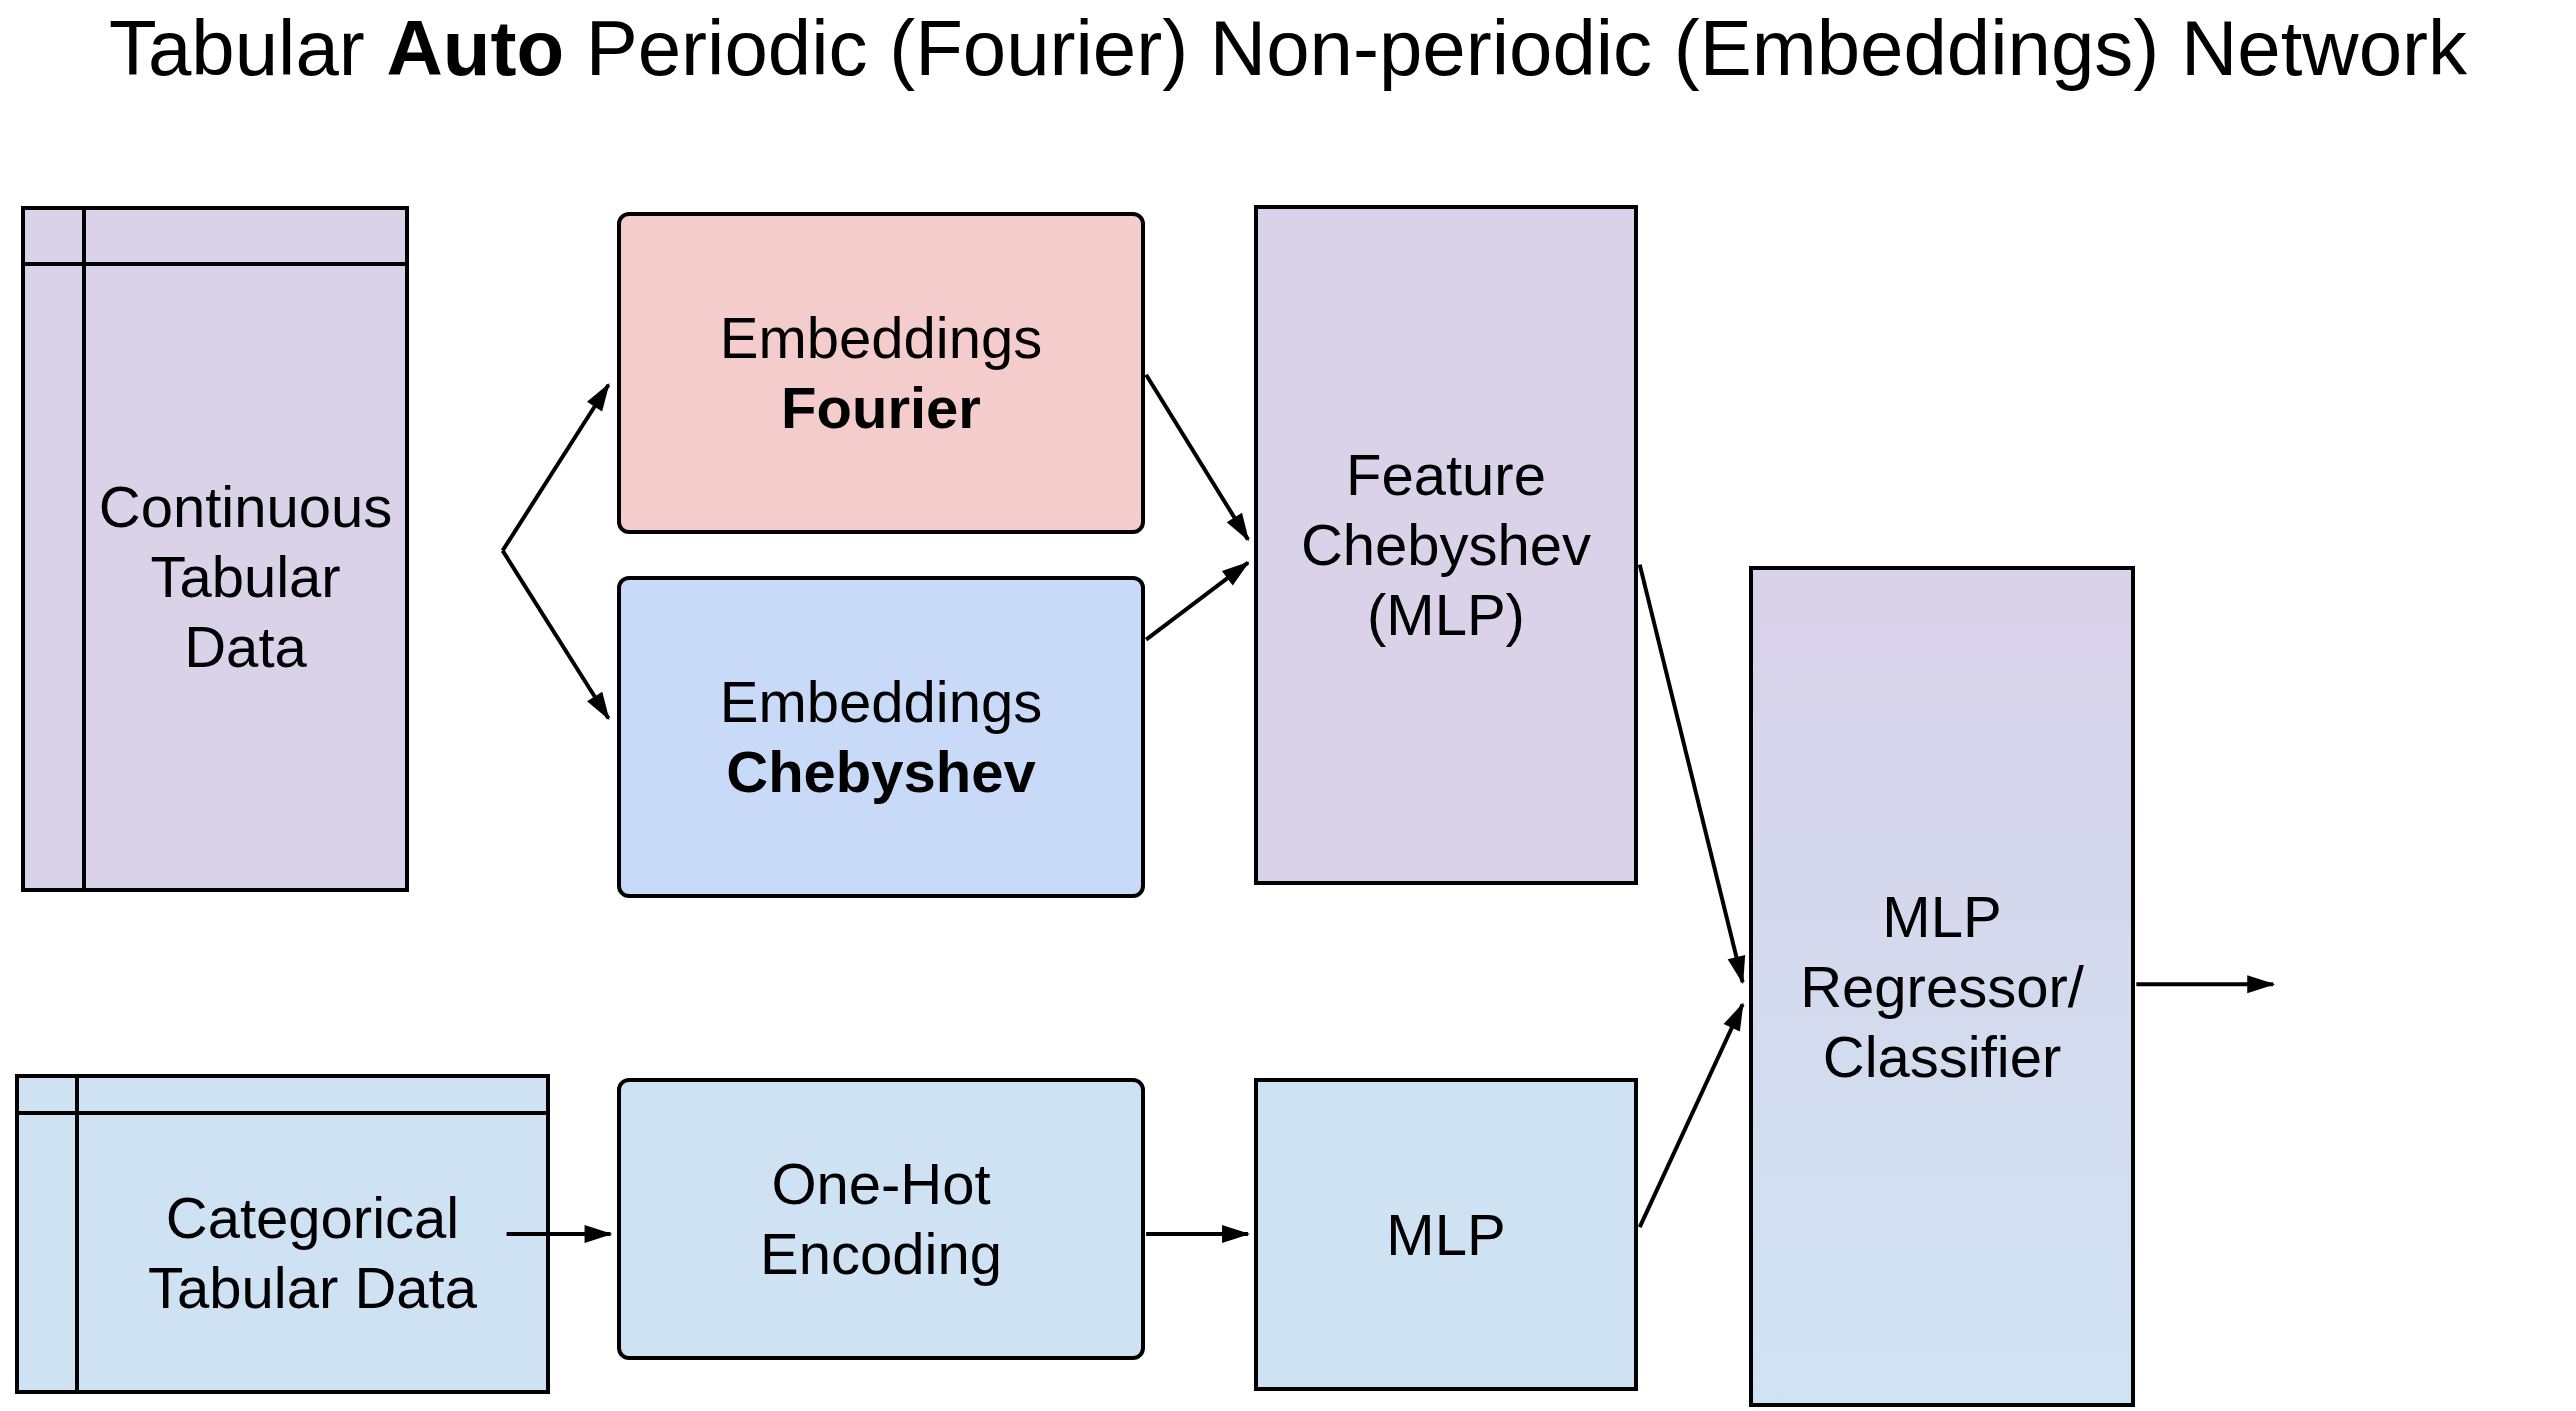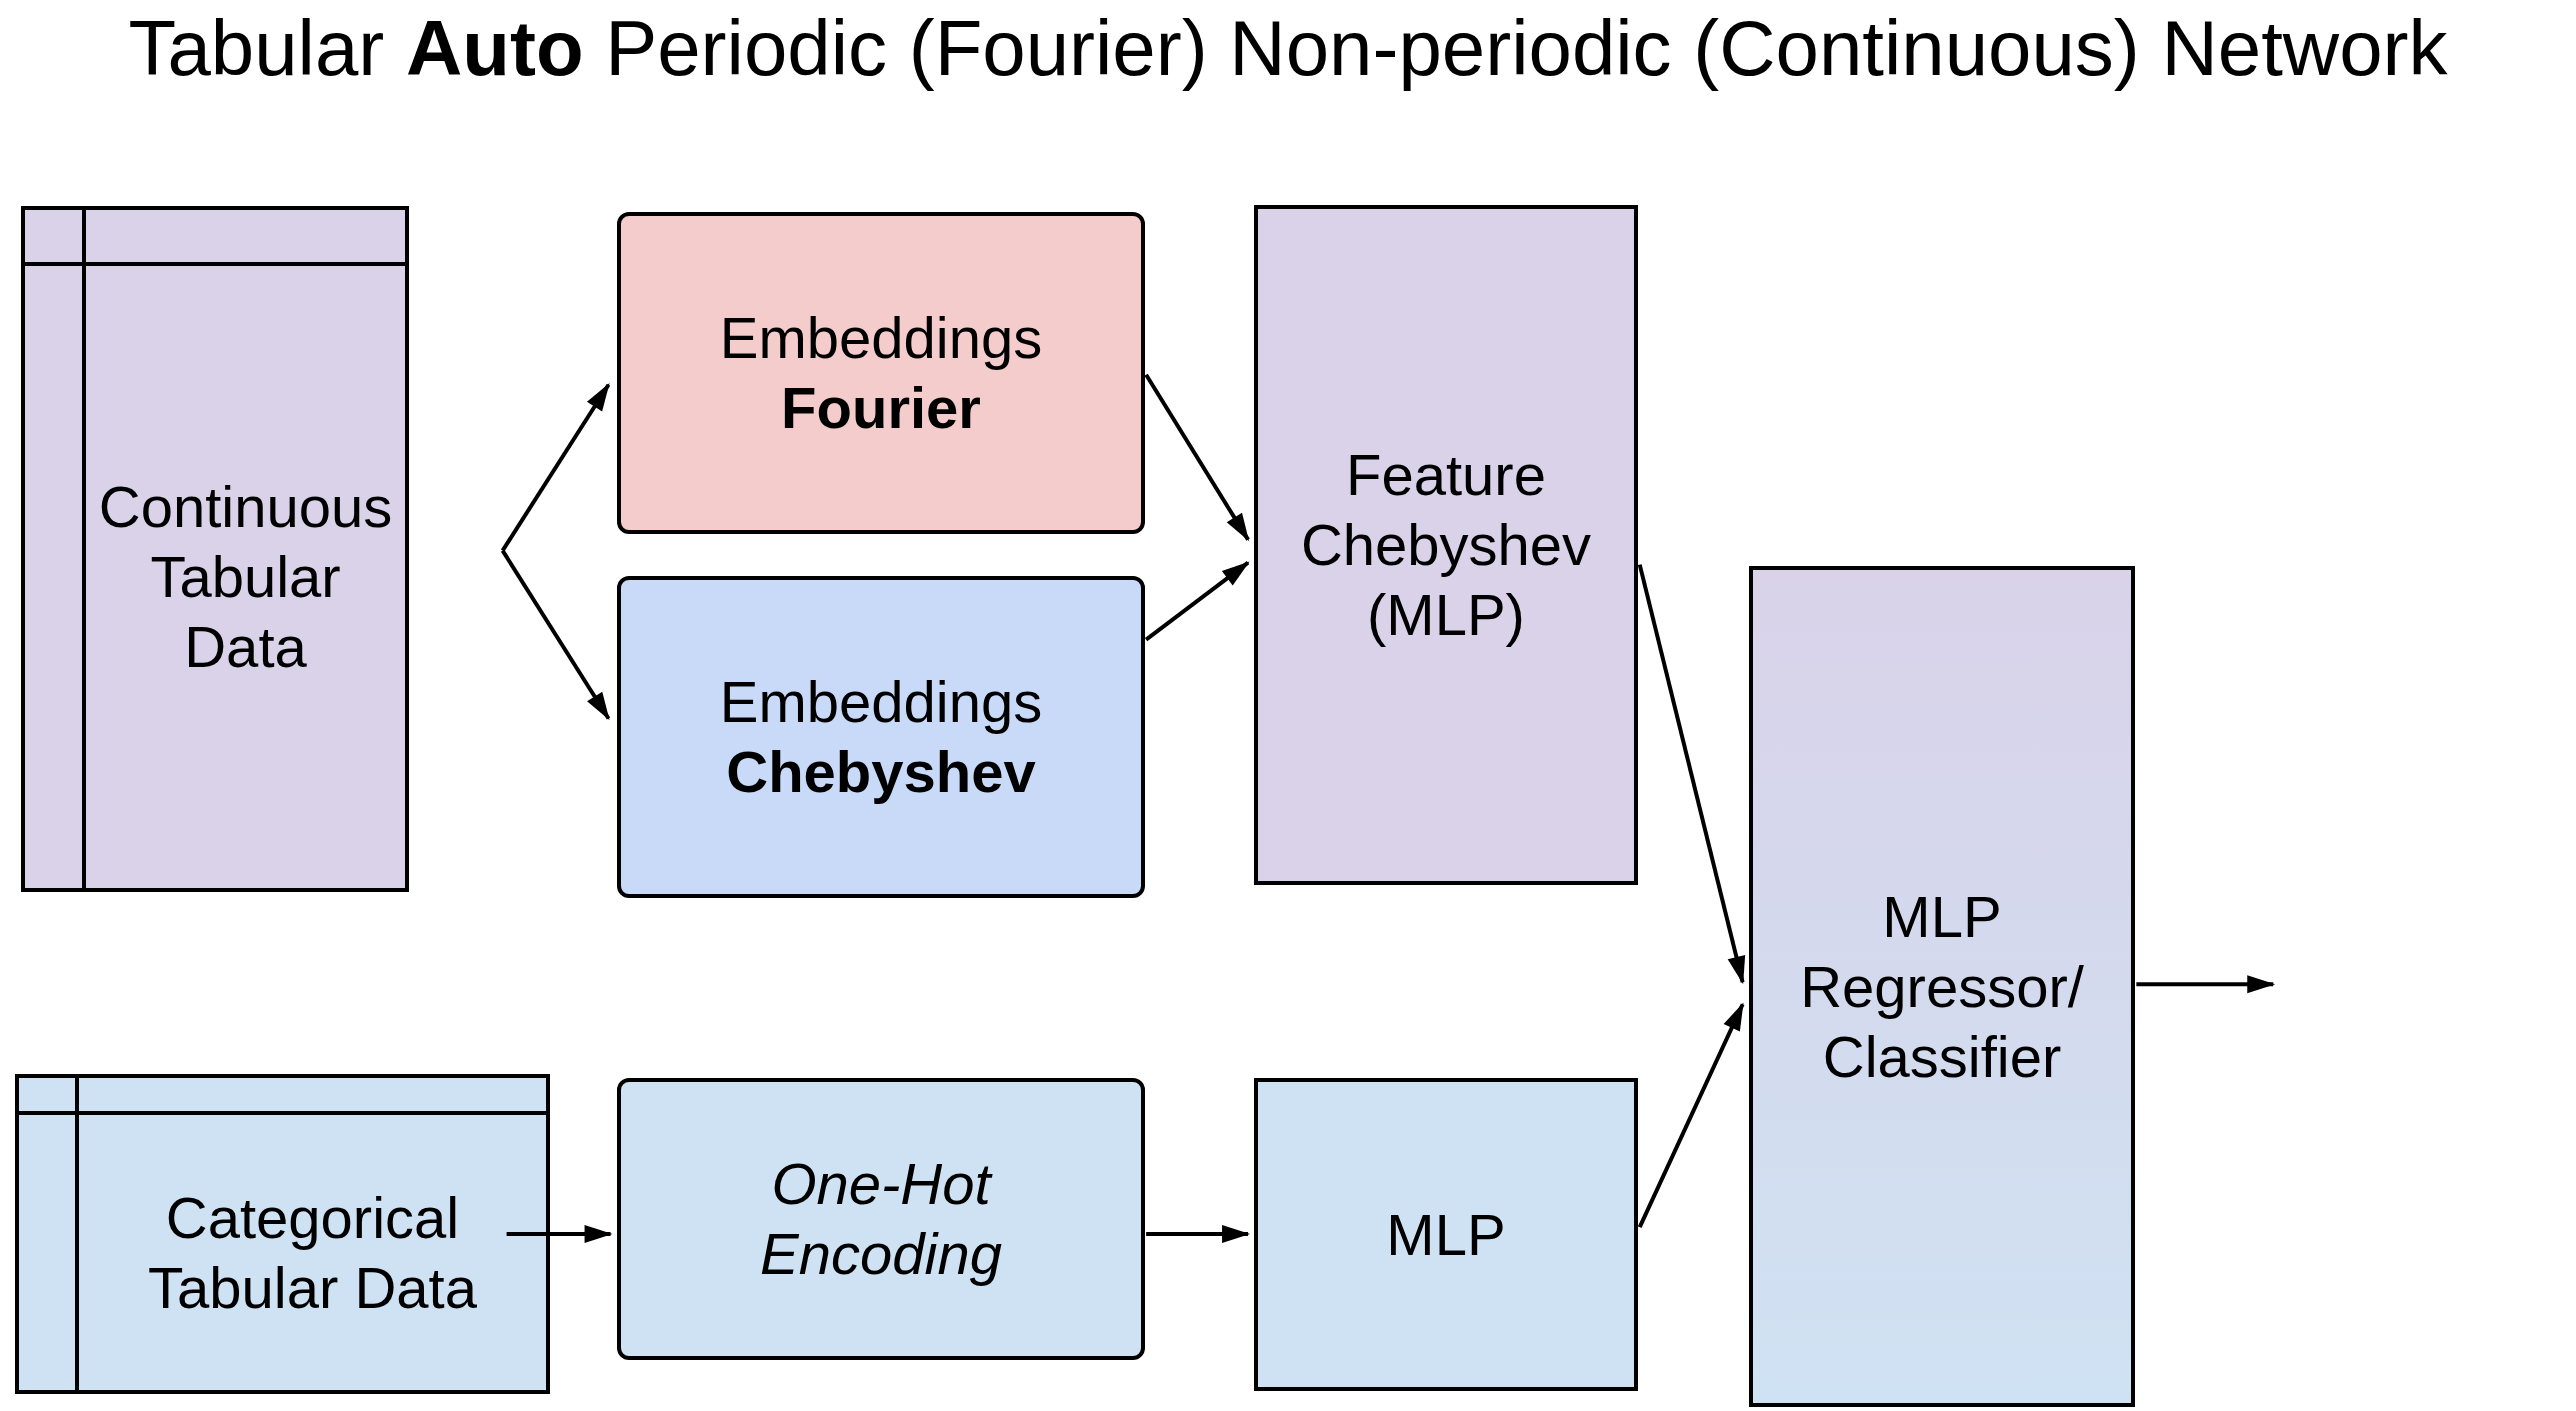--- a/index.html
+++ b/index.html
@@ -79,21 +79,21 @@
 
   .n-fourier     { left: 617px;  top: 212px;  width: 528px; height: 322px; }
   .n-chebyshev   { left: 617px;  top: 576px;  width: 528px; height: 322px; }
   .n-fs          { left: 1254px; top: 205px;  width: 384px; height: 680px; }
 
   .n-categorical { left: 15px;   top: 1074px; width: 535px; height: 320px; }
   .n-categorical .t-rowline { top: 33px; }
   .n-categorical .t-colline { left: 56px; }
   .n-categorical .t-label   { left: 60px; right: 0; top: 37px; bottom: 0; }
 
-  .n-onehot      { left: 617px;  top: 1078px; width: 528px; height: 282px; font-style: italic; }
+  .n-onehot      { left: 617px;  top: 1078px; width: 528px; height: 282px; }
   .n-mlp         { left: 1254px; top: 1078px; width: 384px; height: 313px; }
 
   .n-regressor   {
     left: 1749px; top: 566px; width: 386px; height: 841px;
     background: linear-gradient(to bottom, var(--grad-top, #d9d2e9), var(--grad-bottom, #cfe2f3));
   }
 
   .n-output      {
     left: 2279px; top: 837px; width: 292px; height: 292px;
     border-radius: 50%;
@@ -107,21 +107,21 @@
     width: 2576px;
     height: 1412px;
     pointer-events: none;
   }
 </style>
 </head>
 <body>
 
 <div class="canvas">
 
-  <h1 class="title"><span>Tabular </span><b>Auto</b><span> Periodic (Fourier) Non-periodic (Continuous) Network</span></h1>
+  <h1 class="title"><span>Tabular </span><b>Auto</b><span> Periodic (Fourier) Non-periodic (Embeddings) Network</span></h1>
 
   <div class="node table-node n-continuous" style="background-color: rgb(217, 210, 233); border-color: rgb(0, 0, 0);">
     <div class="t-rowline"></div>
     <div class="t-colline"></div>
     <div class="t-label">
       <span>Continuous</span>
       <span>Tabular Data</span>
     </div>
   </div>
 

